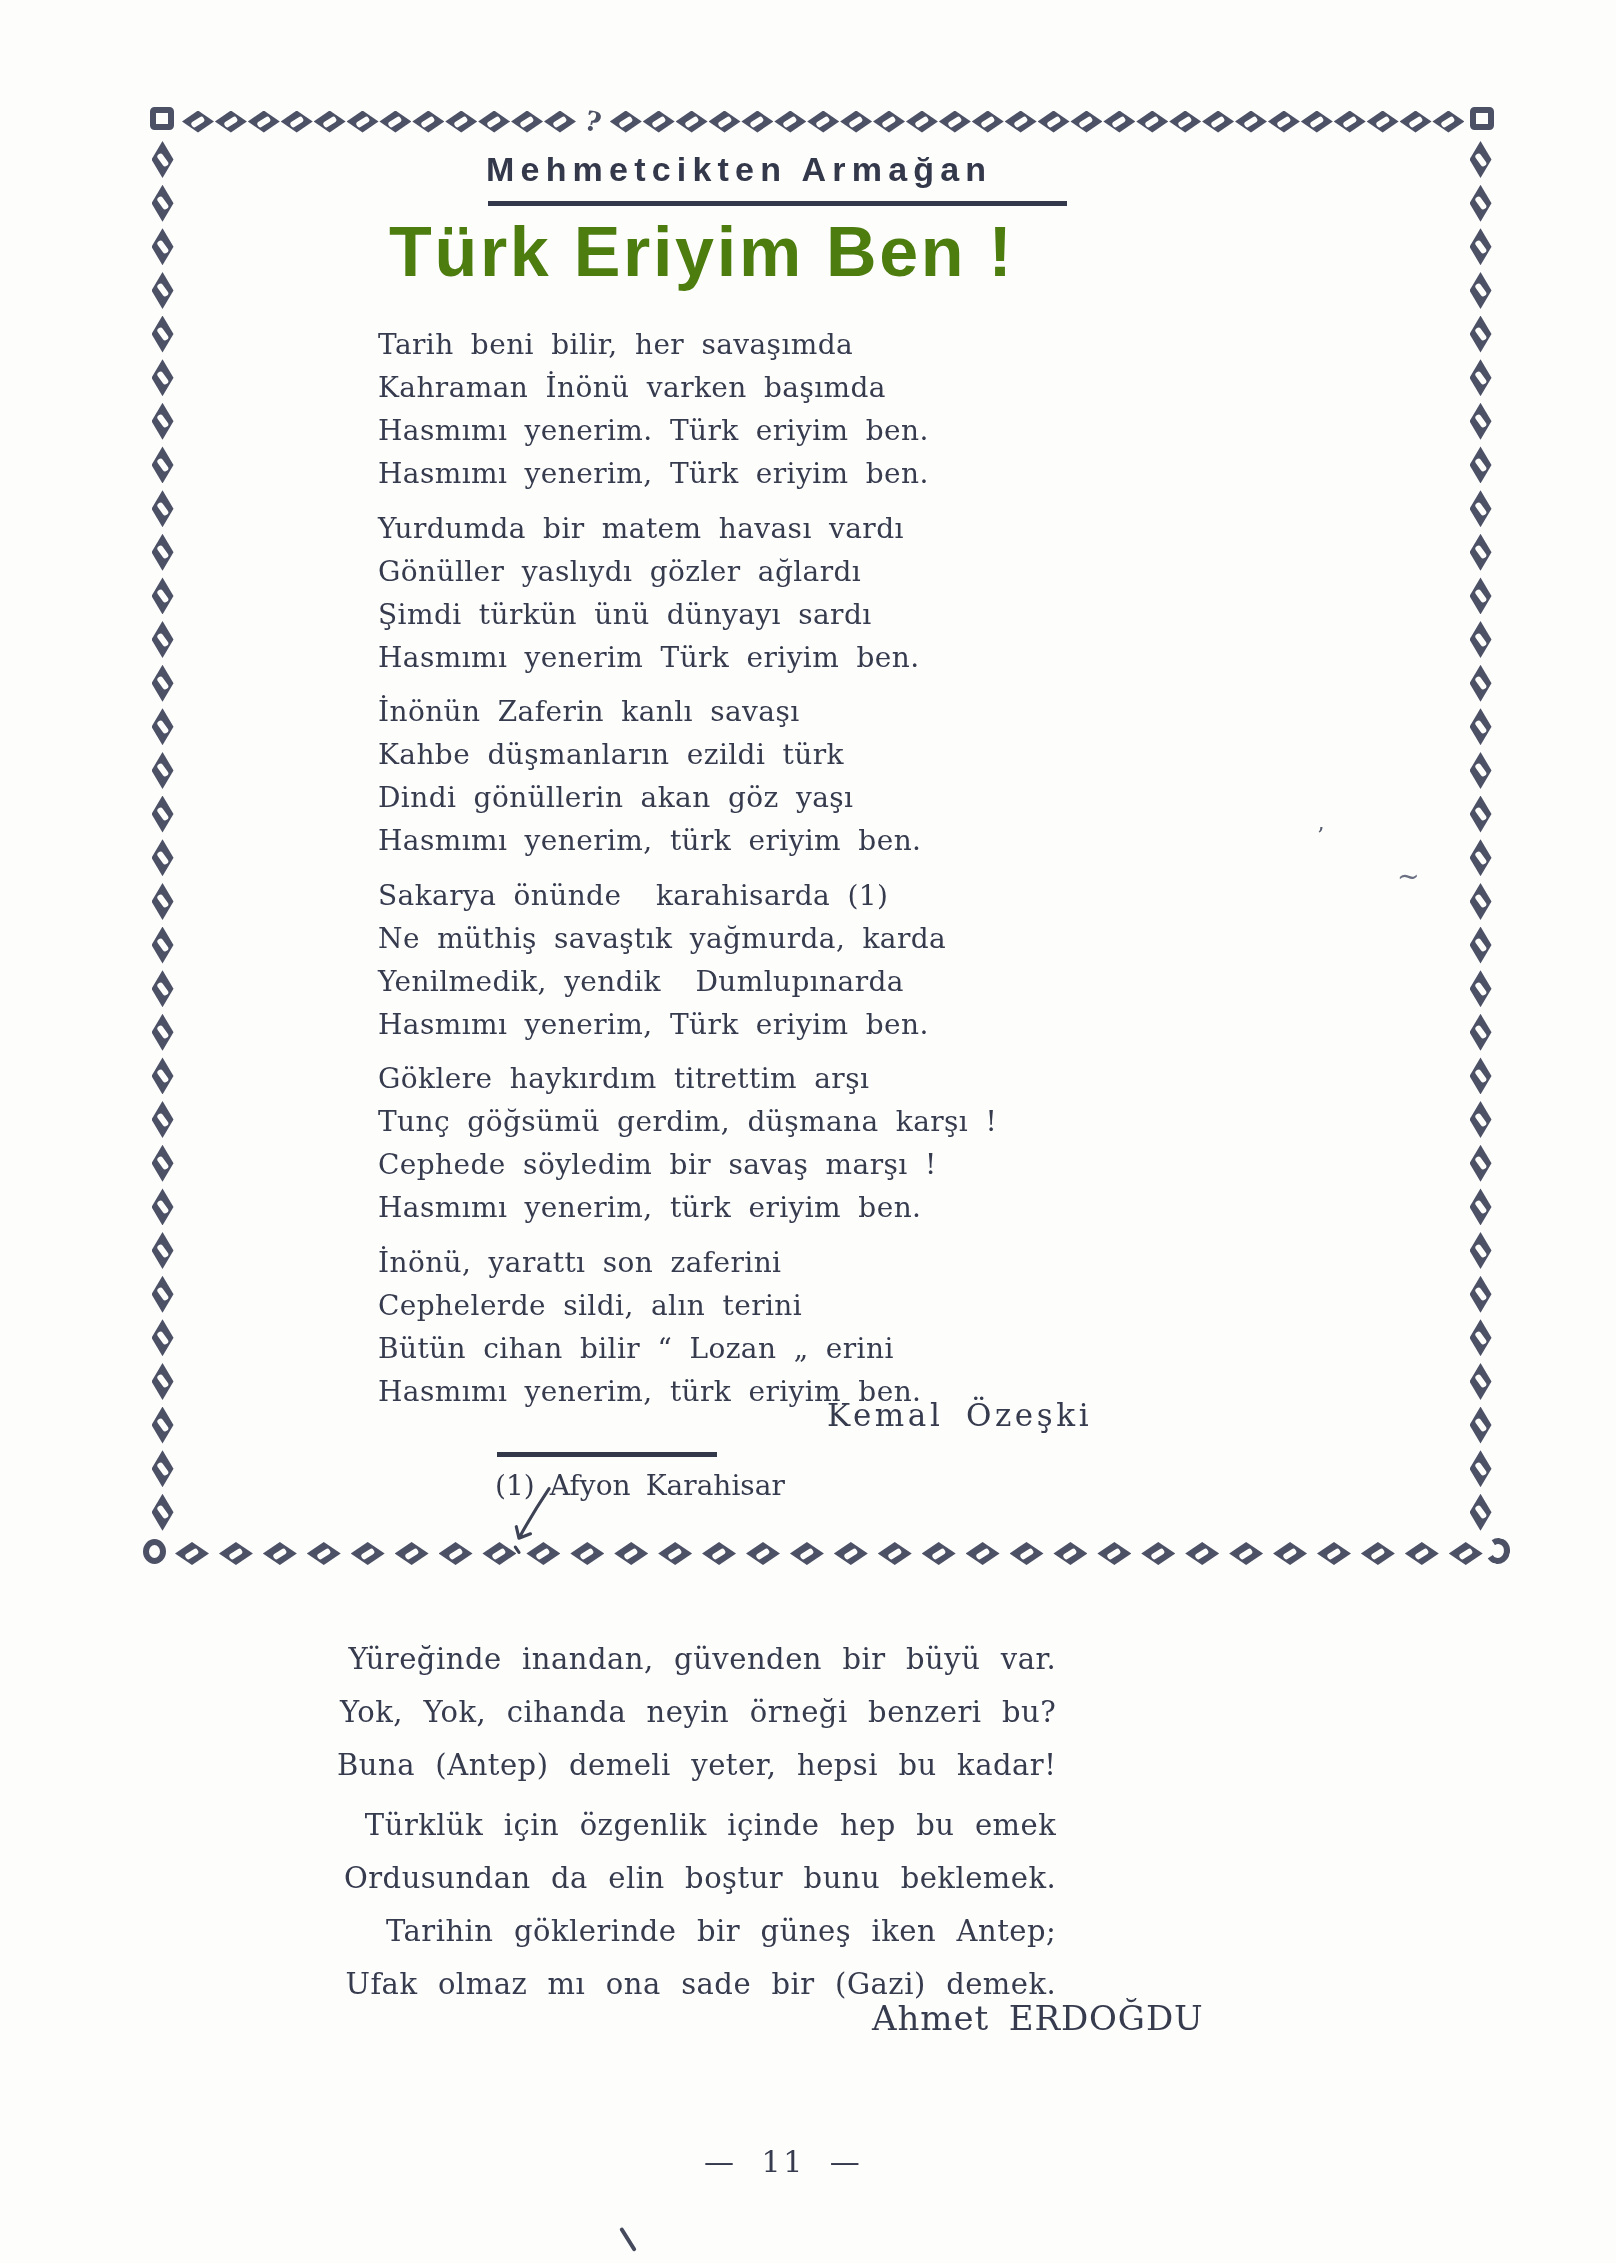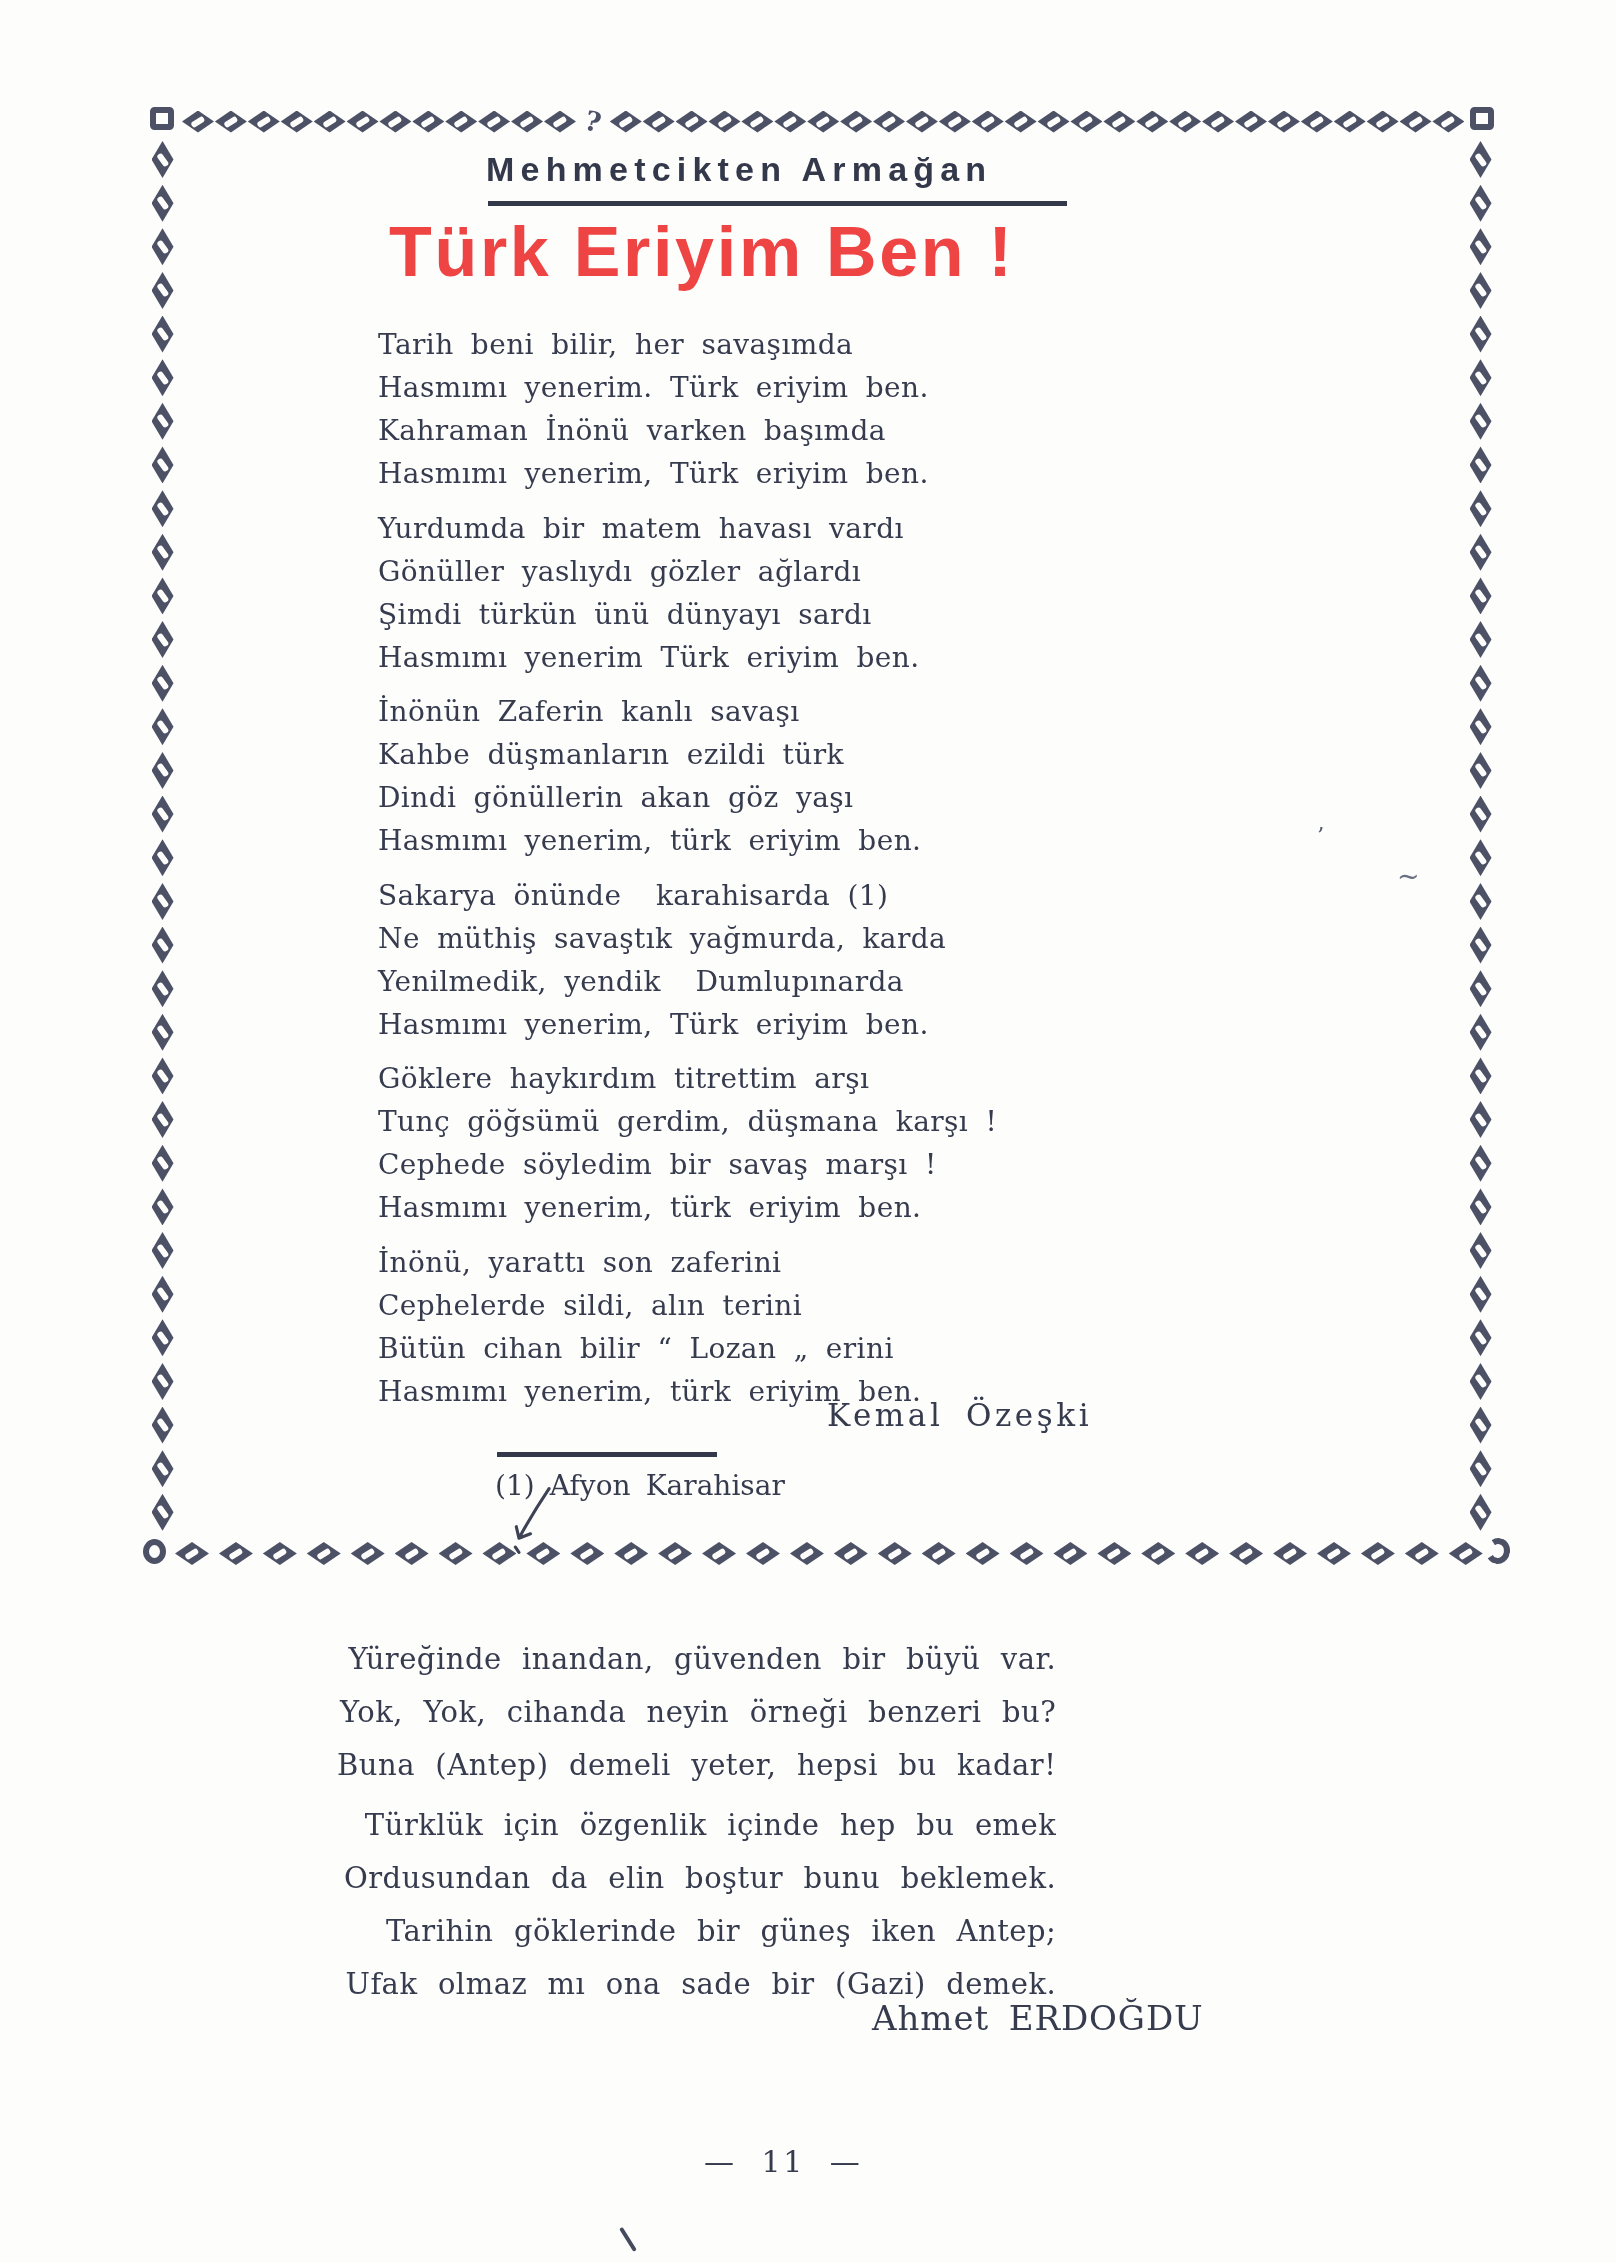--- a/index.html
+++ b/index.html
@@ -38,21 +38,21 @@
   .c-c{width:24px;height:26px;border:6.2px solid var(--orn);border-radius:50%;
        border-left-color:transparent;transform:rotate(12deg);}
 
   
   .kicker{position:absolute;left:486px;top:150px;
           font-family:"Liberation Sans",sans-serif;font-weight:700;
           font-size:34px;letter-spacing:6.2px;color:var(--ink-dark);white-space:pre;}
   .kicker-rule{position:absolute;left:488px;top:201px;width:579px;height:4.5px;background:var(--ink-dark);}
   .big-title{position:absolute;left:389px;top:212px;
           font-family:"Liberation Sans",sans-serif;font-weight:700;
-          font-size:70px;letter-spacing:2.7px;color:#ef4444;white-space:pre;}
+          font-size:70px;letter-spacing:2.7px;color:#4d7c0f;white-space:pre;}
 
   .poem1{position:absolute;left:378px;top:323px;font-size:28px;line-height:43px;
          word-spacing:8px;letter-spacing:0.4px;}
   .poem1 .stanza{margin:0 0 11.6px 0;}
   .poem1 p{margin:0;white-space:pre;}
 
   .sig1{position:absolute;left:827px;top:1397px;font-size:31px;letter-spacing:3.6px;word-spacing:9px;white-space:pre;}
   .foot-rule{position:absolute;left:497px;top:1452px;width:220px;height:4.5px;background:var(--ink-dark);}
   .foot-rule::after{content:"";position:absolute;left:107px;top:1.8px;width:113px;height:3.6px;background:var(--ink-dark);}
   .footnote{position:absolute;left:495px;top:1469px;font-size:28px;word-spacing:6.2px;white-space:pre;}
@@ -489,22 +489,22 @@
       </div>
   </div>
 
   <div class="kicker">Mehmetcikten Armağan</div>
   <div class="kicker-rule"></div>
   <div class="big-title">Türk Eriyim Ben !</div>
 
   <div class="poem1">
     <div class="stanza">
       <p>Tarih beni bilir, her savaşımda</p>
+      <p>Kahraman İnönü varken başımda</p>
       <p>Hasmımı yenerim. Türk eriyim ben.</p>
-      <p>Kahraman İnönü varken başımda</p>
       <p>Hasmımı yenerim, Türk eriyim ben.</p>
     </div>
     <div class="stanza">
       <p>Yurdumda bir matem havası vardı</p>
       <p>Gönüller yaslıydı gözler ağlardı</p>
       <p>Şimdi türkün ünü dünyayı sardı</p>
       <p>Hasmımı yenerim Türk eriyim ben.</p>
     </div>
     <div class="stanza">
       <p>İnönün Zaferin kanlı savaşı</p>

